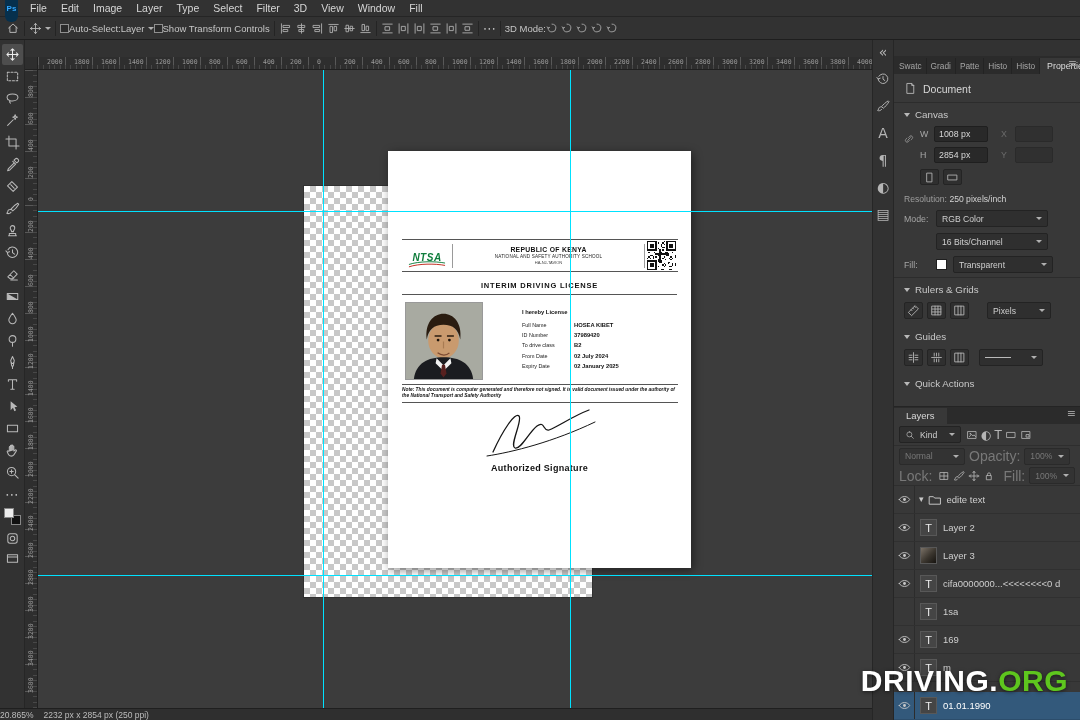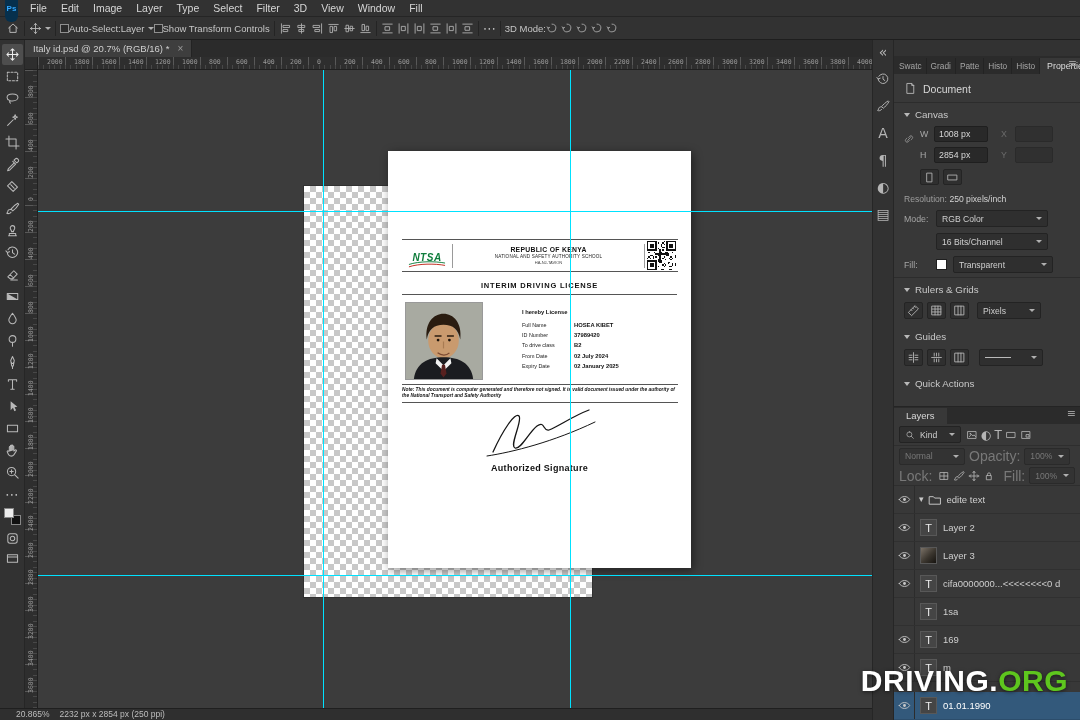--- a/index.html
+++ b/index.html
@@ -128,21 +128,21 @@
 .lrow.selected{background:#33597b;margin-top:auto}
 .eyecell{width:21px;height:100%;display:flex;align-items:center;justify-content:center;border-right:1px solid #2c2c2c;color:#c9c9c9;flex:0 0 auto}
 .thumb{width:17px;height:17px;margin:0 6px 0 5px;display:flex;align-items:center;justify-content:center;font-size:11px;color:#ececec;border:1px solid #585858;background:#454545;flex:0 0 auto}
 .thumb.img{background:linear-gradient(135deg,#7a7166 0%,#3a352e 55%,#16130f 100%)}
 .grp{display:flex;align-items:center;gap:4px;margin:0 5px 0 4px;color:#c9c9c9;flex:0 0 auto}
 .lname{font-size:9.5px;color:#cfcfcf;white-space:nowrap;overflow:hidden}
 .lrow.selected .lname{color:#fff}
 .lfooter{flex:0 0 auto;height:16px;border-top:1px solid #2a2a2a;display:flex;align-items:center;justify-content:flex-end;gap:7px;padding:0 7px;color:#a8a8a8}
 .lfooter .gicon{font-size:9px;font-style:italic}
 
-.statusbar{position:absolute;left:0;top:708px;width:872px;height:12px;background:#2f2f2f;border-top:1px solid #1f1f1f;display:flex;gap:10px;padding-left:16px;z-index:25;font-size:8.5px;color:#bdbdbd}
+.statusbar{position:absolute;left:0;top:708px;width:872px;height:12px;background:#2f2f2f;border-top:1px solid #1f1f1f;display:flex;align-items:center;gap:10px;padding-left:0;z-index:25;font-size:8.5px;color:#bdbdbd}
 
 .watermark{position:absolute;right:12px;top:664px;z-index:40;font-size:30px;font-weight:bold;letter-spacing:.5px;color:#fff;text-shadow:0 1px 4px rgba(0,0,0,.55);font-family:"Liberation Sans",sans-serif}
 .watermark .org{color:#5ec61e}
 </style>
 </head>
 <body>
 
 <div id="app">
 
   <div class="menubar">
@@ -246,26 +246,20 @@
         </svg>
         <svg viewBox="0 0 16 16" class="sicon" width="12" height="12">
           <path d="M8 2.8a5.2 5.2 0 11-5.2 5.2M2.8 8L1.6 6.4M2.8 8l2-.8"></path>
         </svg>
         <svg viewBox="0 0 16 16" class="sicon" width="12" height="12">
           <path d="M8 2.8a5.2 5.2 0 11-5.2 5.2M2.8 8L1.6 6.4M2.8 8l2-.8"></path>
         </svg>
       </span>
   </div>
 
-  <div class="tabbar">
-    <div class="doctab">
-      <span class="t">Italy id.psd @ 20.7% (RGB/16) *</span>
-      <span class="x">×</span>
-    </div>
-  </div>
 
   <div class="toolbar">
     <div id="tool-icons">
         <div class="tool active">
           <svg viewBox="0 0 16 16" class="sicon" width="15" height="15">
             <path d="M8 2v12M2 8h12M8 2l-1.7 1.7M8 2l1.7 1.7M8 14l-1.7-1.7M8 14l1.7-1.7M2 8l1.7-1.7M2 8l1.7 1.7M14 8l-1.7-1.7M14 8l-1.7 1.7"></path>
           </svg>
         </div>
         <div class="tool">
           <svg viewBox="0 0 16 16" class="sicon" width="15" height="15">
@@ -753,21 +747,21 @@
         <div class="ibtn" id="rg2">
             <svg viewBox="0 0 16 16" class="sicon" width="13" height="13">
               <path d="M2.6 2.6h10.8v10.8H2.6zM2.6 6.2h10.8M2.6 9.8h10.8M6.2 2.6v10.8M9.8 2.6v10.8"></path>
             </svg>
           </div>
         <div class="ibtn" id="rg3">
             <svg viewBox="0 0 16 16" class="sicon" width="13" height="13">
               <path d="M2.6 2.6h10.8v10.8H2.6zM6.2 2.6v10.8M9.8 2.6v10.8"></path>
             </svg>
           </div>
-        <div class="dd w64" style="margin-left:4px">
+        <div class="dd w64" style="margin-left:14px">
             <span>Pixels</span>
             <span class="caret"></span>
           </div>
       </div>
 
       <div class="sechead">
           <span class="tri"></span>
           <span>Guides</span>
         </div>
       <div class="irow">

